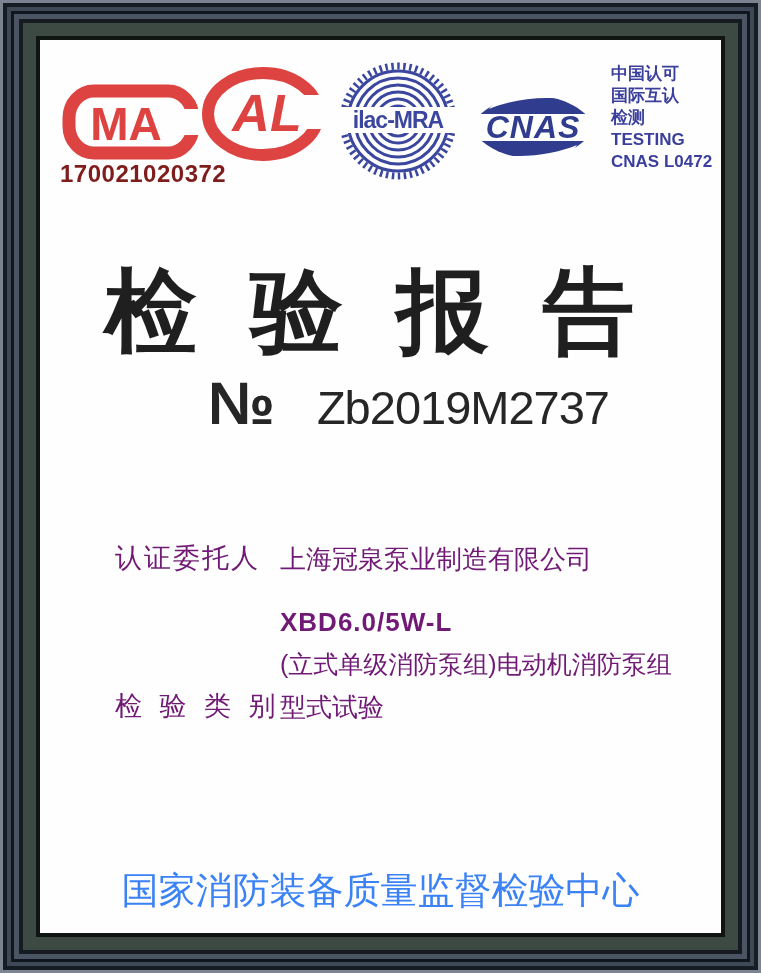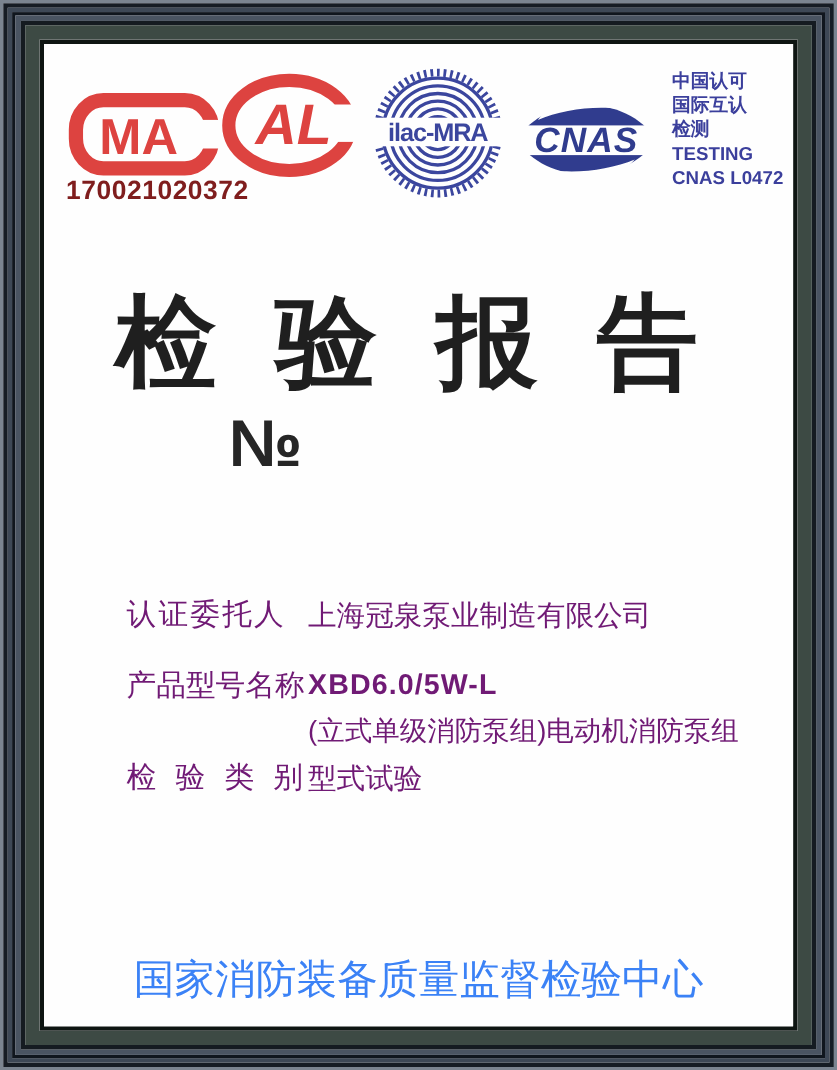--- a/index.html
+++ b/index.html
@@ -112,28 +112,28 @@
         <div class="acc-line">国际互认</div>
         <div class="acc-line">检测</div>
         <div class="acc-line">TESTING</div>
         <div class="acc-line">CNAS L0472</div>
       </div>
 
       <div class="report-title">检验报告</div>
 
       <div class="no-row">
         <span class="no-symbol">№</span>
+        <span class="no-value">Zb2019M2737</span>
       </div>
 
       <div class="field-row row-1">
         <span class="field-label">认证委托人</span>
         <span class="field-value">上海冠泉泵业制造有限公司</span>
       </div>
       <div class="field-row row-2">
-        <span class="field-label">产品型号名称</span>
         <span class="field-value">XBD6.0/5W-L</span>
       </div>
       <div class="field-row row-3">
         <span class="field-label">检 验 类 别</span>
         <span class="field-value">型式试验</span>
       </div>
       <div class="field-row row-2b">
         <span class="field-value">(立式单级消防泵组)电动机消防泵组</span>
       </div>
 

